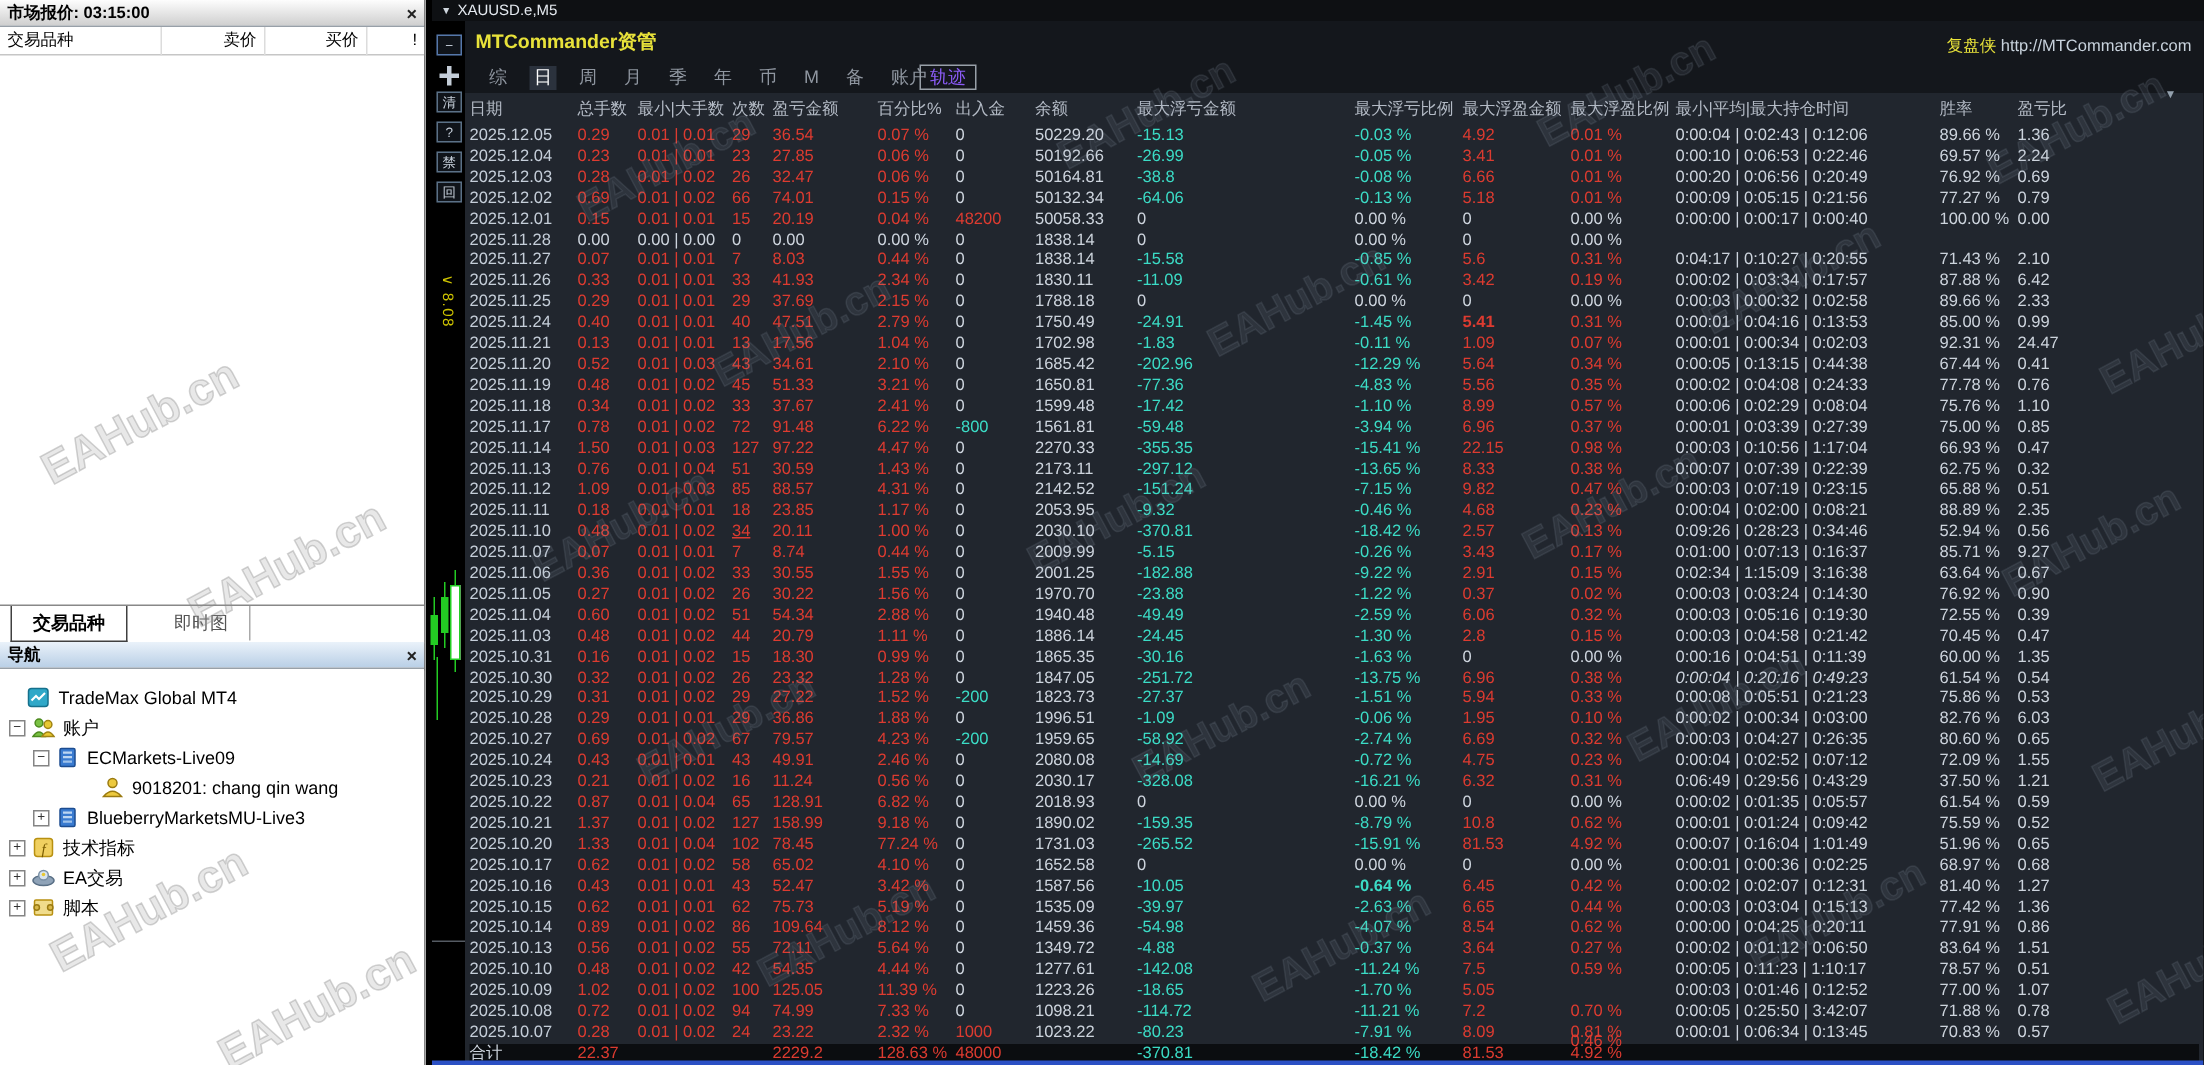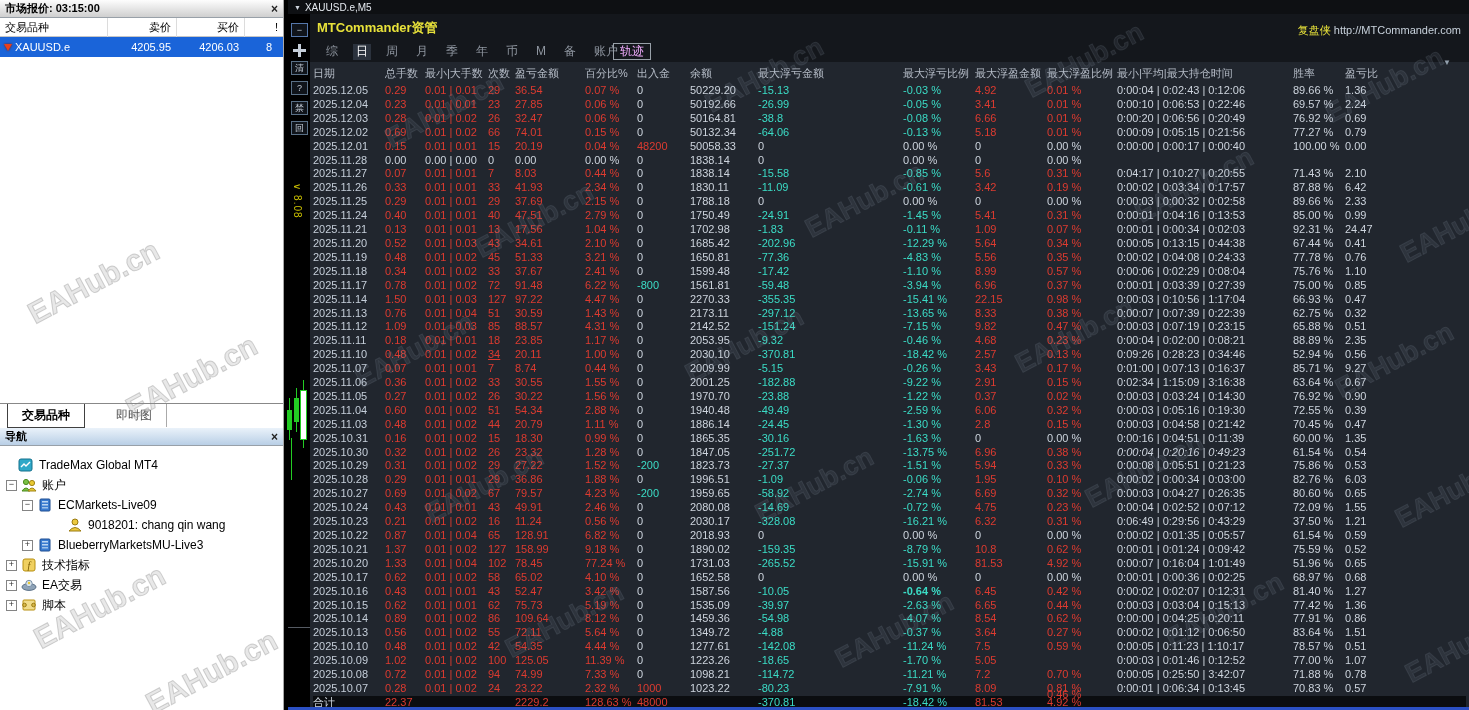--- a/index.html
+++ b/index.html
@@ -47,21 +47,21 @@
   #chart-split{position:absolute;left:288px;top:627px;width:22px;height:1px;background:#555b63;}
   
   #panel{left:310px;top:14px;width:1159px;height:696px;background:#21262e;}
   #panel-top{position:absolute;left:0;top:0;width:1159px;height:48px;background:#14171c;}
   #mtc-title{position:absolute;left:7px;top:5px;color:#e8e23a;font-size:13px;font-weight:bold;}
   #brand{position:absolute;right:8px;top:9px;font-size:11px;color:#c8d2dc;white-space:nowrap;}
   #brand .b1{color:#e8e23a;}
   #ptabs{position:absolute;left:13px;top:30px;height:16px;display:flex;gap:12px;font-size:12px;color:#8f96a0;}
   .ptab{padding:0 3px;line-height:15px;}
   .ptab.active{background:#2b323d;color:#fff;}
-  #track-btn{position:absolute;left:303px;top:29px;border:1px solid #98a0a8;color:#f0abfc;font-size:12px;
+  #track-btn{position:absolute;left:303px;top:29px;border:1px solid #98a0a8;color:#8b5cf6;font-size:12px;
      padding:0 6px;line-height:15px;}
   #theader{position:absolute;left:3px;top:48px;height:22px;display:flex;color:#b4bbc6;font-size:11px;
      line-height:22px;white-space:nowrap;}
   #theader span{overflow:visible;}
   #tbl-caret{position:absolute;right:18px;top:44px;color:#93a0ad;font-size:8px;}
   #rows{position:absolute;left:3px;top:70px;width:1153px;}
   .trow{display:flex;height:13.909px;line-height:13.9px;font-size:11px;white-space:nowrap;}
   .trow span{overflow:visible;}
   .trow.total{background:#0b0d10;height:14px;}
   .c-date{color:#c5ced9;} .c-plain{color:#cdd4dd;} .c-red{color:#dd3b30;} .c-teal{color:#3bdcc6;}
@@ -77,27 +77,20 @@
 <div id="left" class="abs">
   <div class="titlebar" style="top:0">
     <span>市场报价: 03:15:00</span>
     <span class="close">×</span>
   </div>
   <div id="mw-header" class="abs">
     <span class="mwh" style="width:108px">交易品种</span>
     <span class="mwh" style="width:69px;text-align:right">卖价</span>
     <span class="mwh" style="width:68px;text-align:right">买价</span>
     <span class="mwh" style="width:38px;text-align:right;border-right:none">!</span>
-  </div>
-  <div id="mw-row" class="abs">
-    <span class="arrow-down"></span>
-    <span class="mwc" style="width:92px;padding-left:0">XAUUSD.e</span>
-    <span class="mwc" style="width:69px;text-align:right">4205.95</span>
-    <span class="mwc" style="width:68px;text-align:right">4206.03</span>
-    <span class="mwc" style="width:33px;text-align:right">8</span>
   </div>
 
   <div id="left-tabs" class="abs">
     <span class="ltab active" style="left:7px">交易品种</span>
     <span class="ltab inactive" style="left:102px">即时图</span>
   </div>
 
   <div class="titlebar" id="nav-titlebar">
     <span>导航</span>
     <span class="close">×</span>
@@ -402,21 +395,21 @@
         <span class="c-date" style="width: 72px;">2025.11.24</span>
         <span class="c-red" style="width: 40px;">0.40</span>
         <span class="c-red" style="width: 63px;">0.01 | 0.01</span>
         <span class="c-red" style="width: 27px;">40</span>
         <span class="c-red" style="width: 70px;">47.51</span>
         <span class="c-red" style="width: 52px;">2.79 %</span>
         <span class="c-plain" style="width: 53px;">0</span>
         <span class="c-plain" style="width: 68px;">1750.49</span>
         <span class="c-teal" style="width: 145px;">-24.91</span>
         <span class="c-teal" style="width: 72px;">-1.45 %</span>
-        <span class="c-red" style="width: 72px;">5.41</span>
+        <span class="c-red" style="width: 72px; font-weight: bold;">5.41</span>
         <span class="c-red" style="width: 70px;">0.31 %</span>
         <span class="c-plain" style="width: 176px;">0:00:01 | 0:04:16 | 0:13:53</span>
         <span class="c-plain" style="width: 52px;">85.00 %</span>
         <span class="c-plain" style="width: 55px;">0.99</span>
       </div>
       <div class="trow">
         <span class="c-date" style="width: 72px;">2025.11.21</span>
         <span class="c-red" style="width: 40px;">0.13</span>
         <span class="c-red" style="width: 63px;">0.01 | 0.01</span>
         <span class="c-red" style="width: 27px;">13</span>

